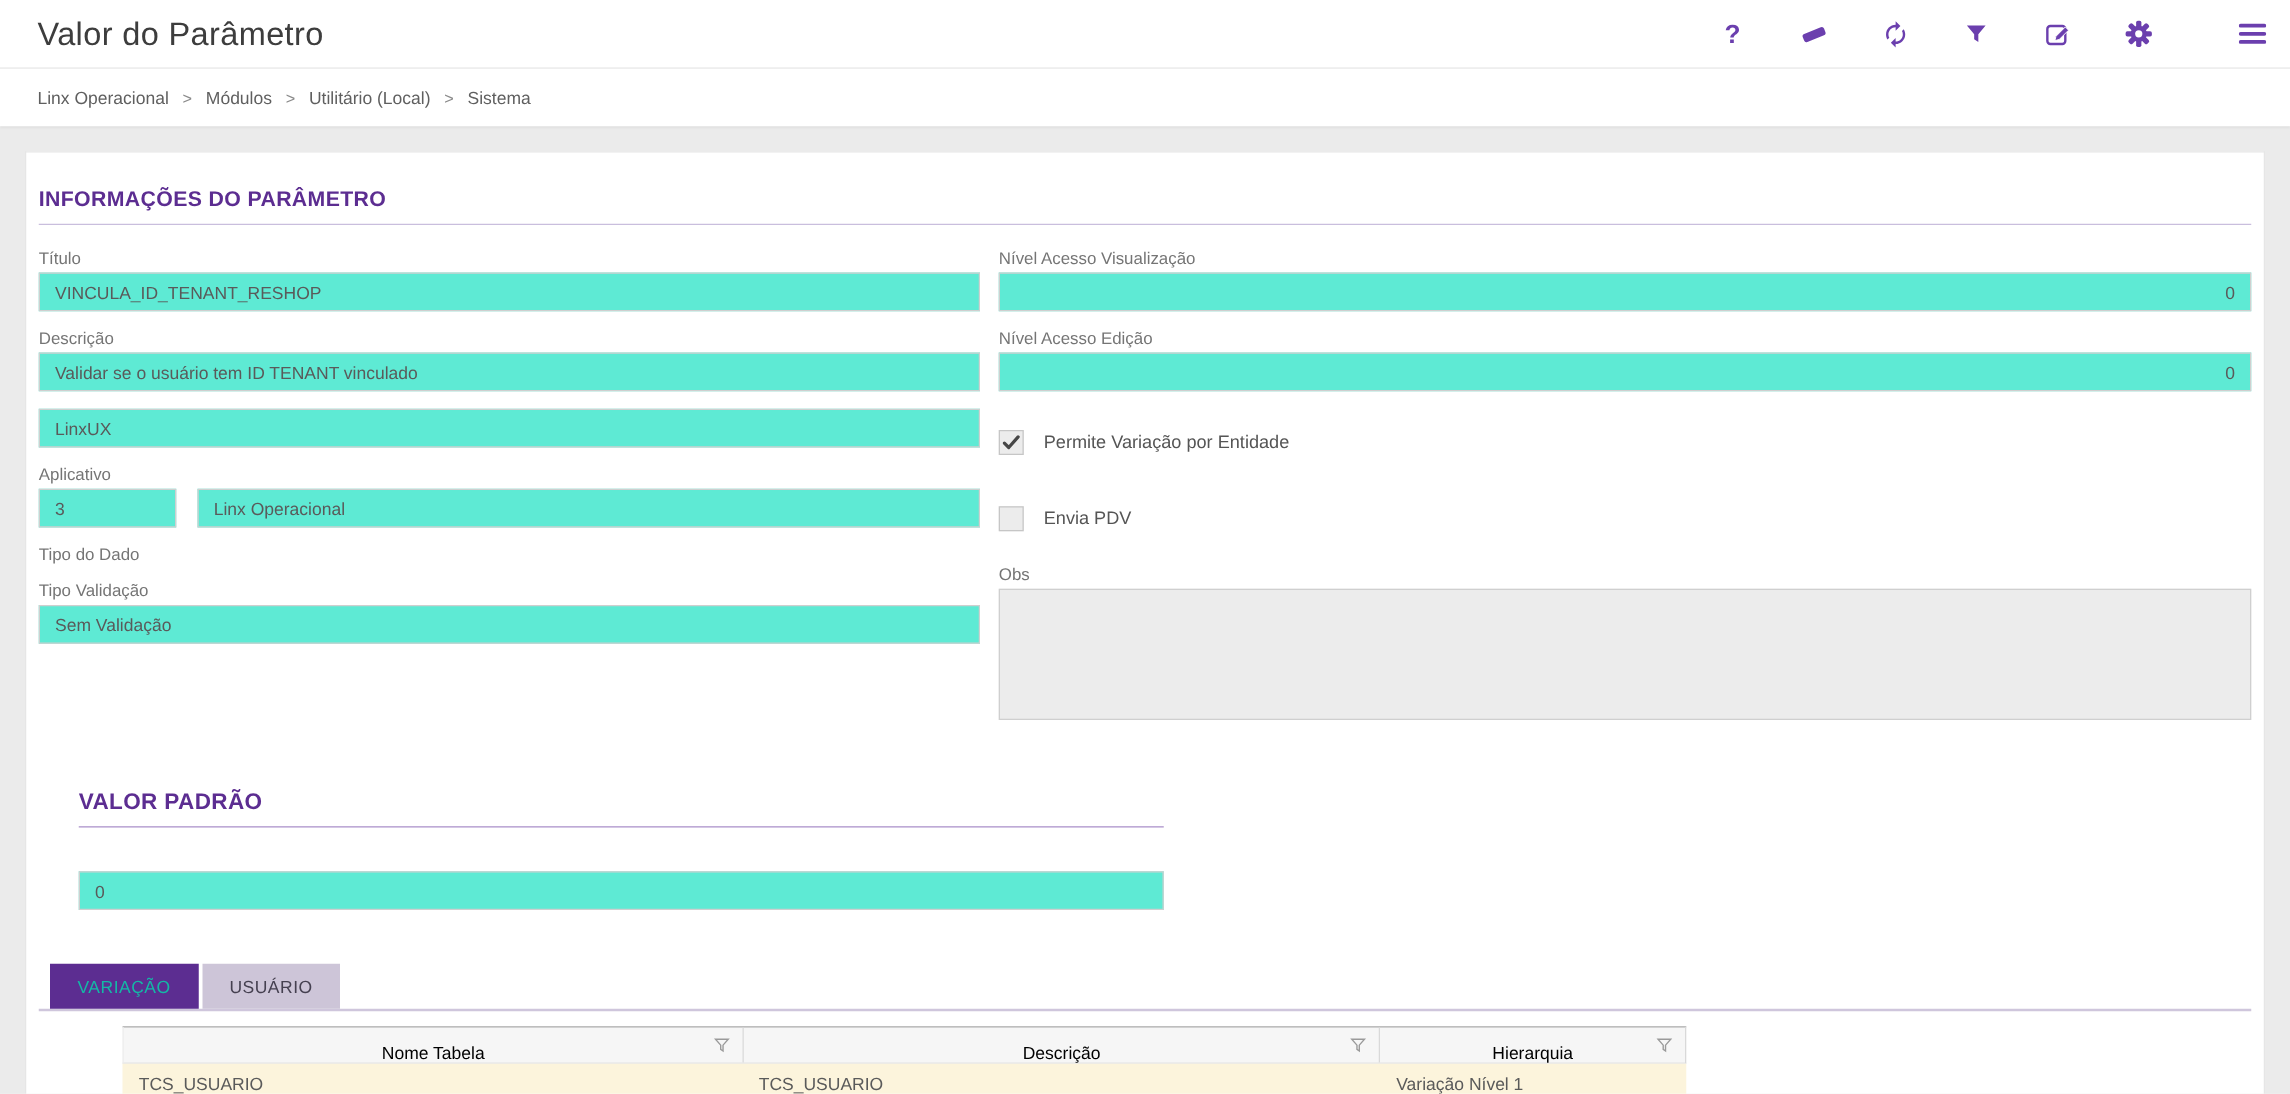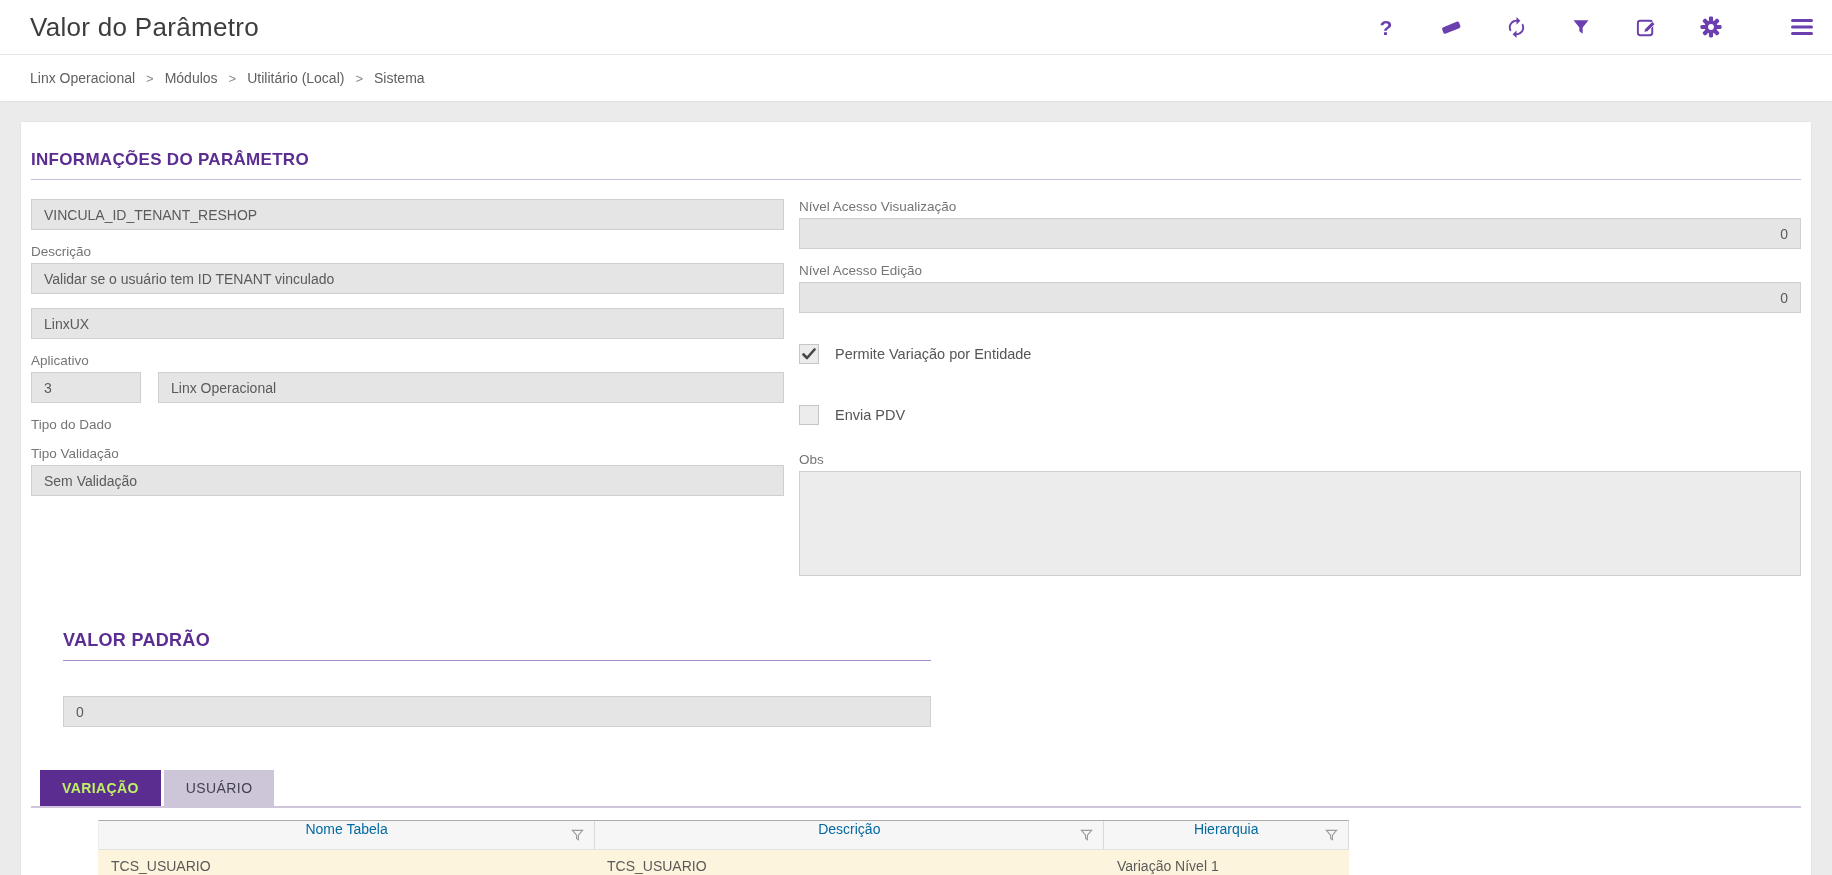--- a/index.html
+++ b/index.html
@@ -43,21 +43,21 @@
   .section-rule { height:1px; background:#c9bedd; margin-top:9px; }
   .rule-purple { background:#a98fc9; }
   
   .grid { display:flex; gap:15px; }
   .col-left { width:753px; flex:none; }
   .col-right { flex:1; }
   .field-block { margin-top:14px; }
   .field-block.first { margin-top:19px; }
   .fld-label { display:block; font-size:13.5px; color:#757575; margin-bottom:4px; }
   .fld {
-    width:100%; height:31px; background:#e5e5e5; border:1px solid #cfcfcf;
+    width:100%; height:31px; background:#5eead4; border:1px solid #cfcfcf;
     font-family:"Liberation Sans","DejaVu Sans",sans-serif;
     font-size:14px; color:#5a5a5a; padding:0 12px; outline:none;
   }
   .fld.num { text-align:right; }
   .dual { display:flex; gap:17px; }
   .dual .small { width:110px; flex:none; }
   .dual .big { flex:1; }
   
   .cb-row { display:flex; align-items:center; gap:16px; cursor:pointer; }
   .cb-row.cb1 { margin-top:31px; }
@@ -81,34 +81,34 @@
   .valor-section .section-title { font-size:18px; }
   .valor-fld { margin-top:35px; }
   
   .tabs { margin-top:43px; margin-left:9px; display:flex; gap:3px; }
   .tab {
     height:36px; padding:0 22px; border:none; cursor:pointer;
     font-family:"Liberation Sans","DejaVu Sans",sans-serif;
     font-size:14px; letter-spacing:0.4px;
     display:flex; align-items:center;
   }
-  .tab.active { background:#5C2D91; color:#bef264; font-weight:700; }
+  .tab.active { background:#5C2D91; color:#14b8a6; font-weight:400; }
   .tab.inactive { background:#cdc5d8; color:#454050; }
   .tab-rule { height:2px; background:#cfc6dc; }
   
   .tbl { margin-top:12px; margin-left:67px; width:1251px; font-size:14px; }
   .tbl-head {
     display:flex; background:#f6f6f6;
     border-top:1px solid #ababab; border-bottom:1px solid #e2e2e2;
     border-right:1px solid #d9d9d9; border-left:1px solid #ededed;
     height:30px;
   }
   .th {
-    position:relative; display:flex; align-items:flex-start; justify-content:center;
-    color:#0369a1; cursor:pointer;
+    position:relative; display:flex; align-items:flex-end; justify-content:center;
+    color:#000000; cursor:pointer;
   }
   .th + .th { border-left:1px solid #d9d9d9; }
   .th .funnel { position:absolute; right:10px; top:8px; }
   .c0 { width:496px; } .c1 { width:510px; } .c2 { width:245px; }
   .tbl-row { display:flex; background:#fcf4dc; height:33px; border-bottom:1px solid #e9e9e9; cursor:pointer; }
   .td { display:flex; align-items:center; padding-left:13px; color:#5a5a5a; }
 </style>
 </head>
 <body>
 
@@ -186,20 +186,21 @@
 <main class="page">
   <div class="card">
 
     <section>
       <h2 class="section-title">INFORMAÇÕES DO PARÂMETRO</h2>
       <div class="section-rule"></div>
 
       <div class="grid">
         <div class="col-left">
           <div class="field-block first">
+            <label class="fld-label">Título</label>
             <input class="fld" readonly="" value="VINCULA_ID_TENANT_RESHOP" style="">
           </div>
           <div class="field-block">
             <label class="fld-label">Descrição</label>
             <input class="fld" readonly="" value="Validar se o usuário tem ID TENANT vinculado" style="">
           </div>
           <div class="field-block">
             <input class="fld" readonly="" value="LinxUX" style="">
           </div>
           <div class="field-block">

